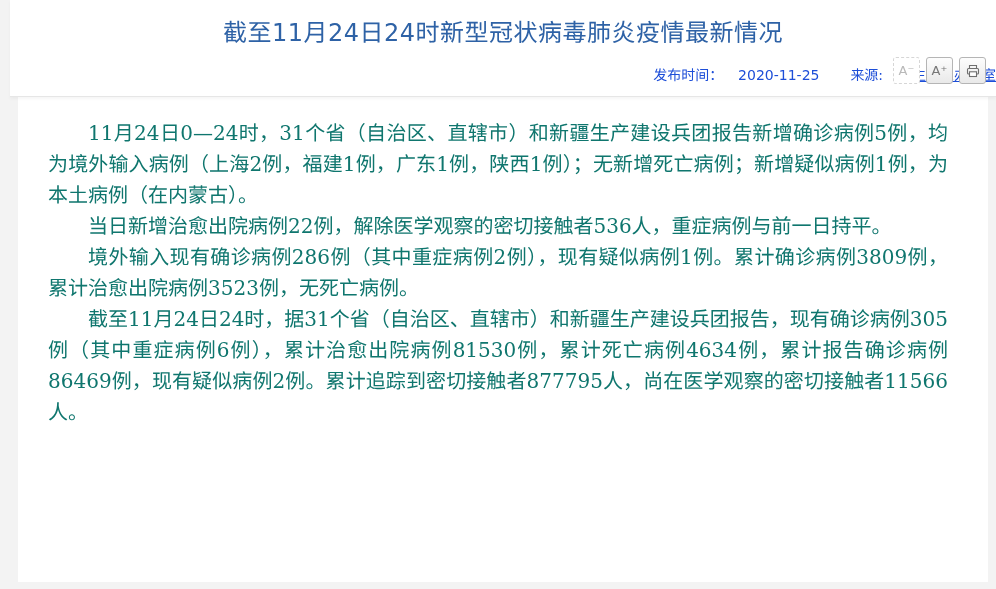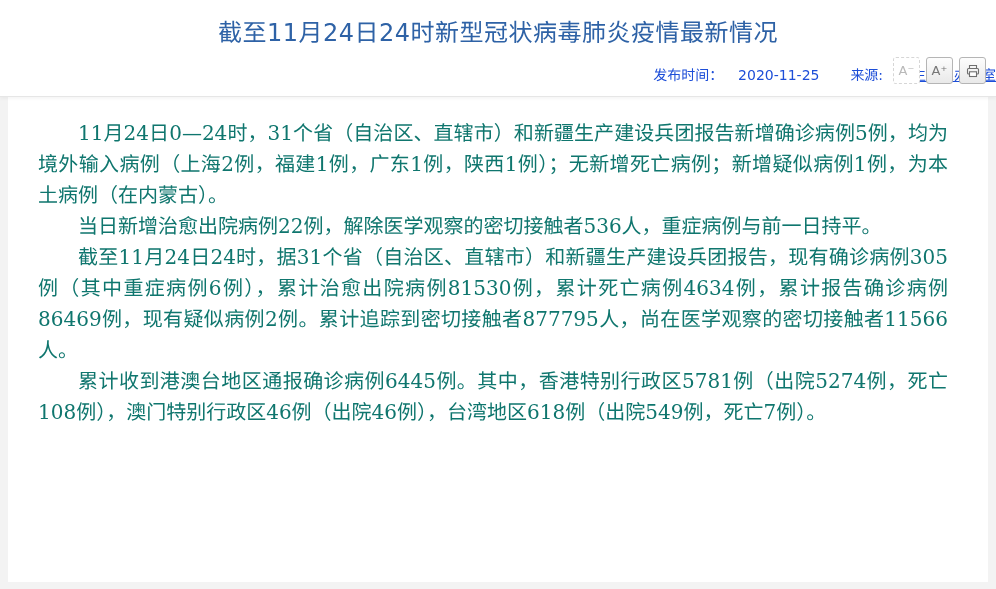--- a/index.html
+++ b/index.html
@@ -4,20 +4,21 @@
 <style>
   * { margin: 0; padding: 0; box-sizing: border-box; }
   html, body { background: #f3f3f3; }
   .page {
     position: relative;
     width: 996px;
     height: 589px;
     background: #f3f3f3;
     overflow: hidden;
     font-family: "DejaVu Sans", "Liberation Sans", sans-serif;
+    padding-left: 10px;
   }
   
   .header {
     position: relative;
     height: 97px;
     background: #ffffff;
     border-bottom: 1px solid #e6e6e6;
     box-shadow: 0 2px 3px rgba(0,0,0,0.04);
   }
   .title {
@@ -113,17 +114,17 @@
             <rect x="4.5" y="8.8" width="7" height="4.7" fill="#ffffff"></rect>
           </svg>
         </span>
       </button>
     </div>
   </header>
 
   <main class="card">
     <p>11月24日0—24时，31个省（自治区、直辖市）和新疆生产建设兵团报告新增确诊病例5例，均为境外输入病例（上海2例，福建1例，广东1例，陕西1例）；无新增死亡病例；新增疑似病例1例，为本土病例（在内蒙古）。</p>
     <p>当日新增治愈出院病例22例，解除医学观察的密切接触者536人，重症病例与前一日持平。</p>
+    <p>境外输入现有确诊病例286例（其中重症病例2例），现有疑似病例1例。累计确诊病例3809例，累计治愈出院病例3523例，无死亡病例。</p>
     <p>截至11月24日24时，据31个省（自治区、直辖市）和新疆生产建设兵团报告，现有确诊病例305例（其中重症病例6例），累计治愈出院病例81530例，累计死亡病例4634例，累计报告确诊病例86469例，现有疑似病例2例。累计追踪到密切接触者877795人，尚在医学观察的密切接触者11566人。</p>
-    <p>累计收到港澳台地区通报确诊病例6445例。其中，香港特别行政区5781例（出院5274例，死亡108例），澳门特别行政区46例（出院46例），台湾地区618例（出院549例，死亡7例）。</p>
   </main>
 
 </div>
 
 </body></html>

